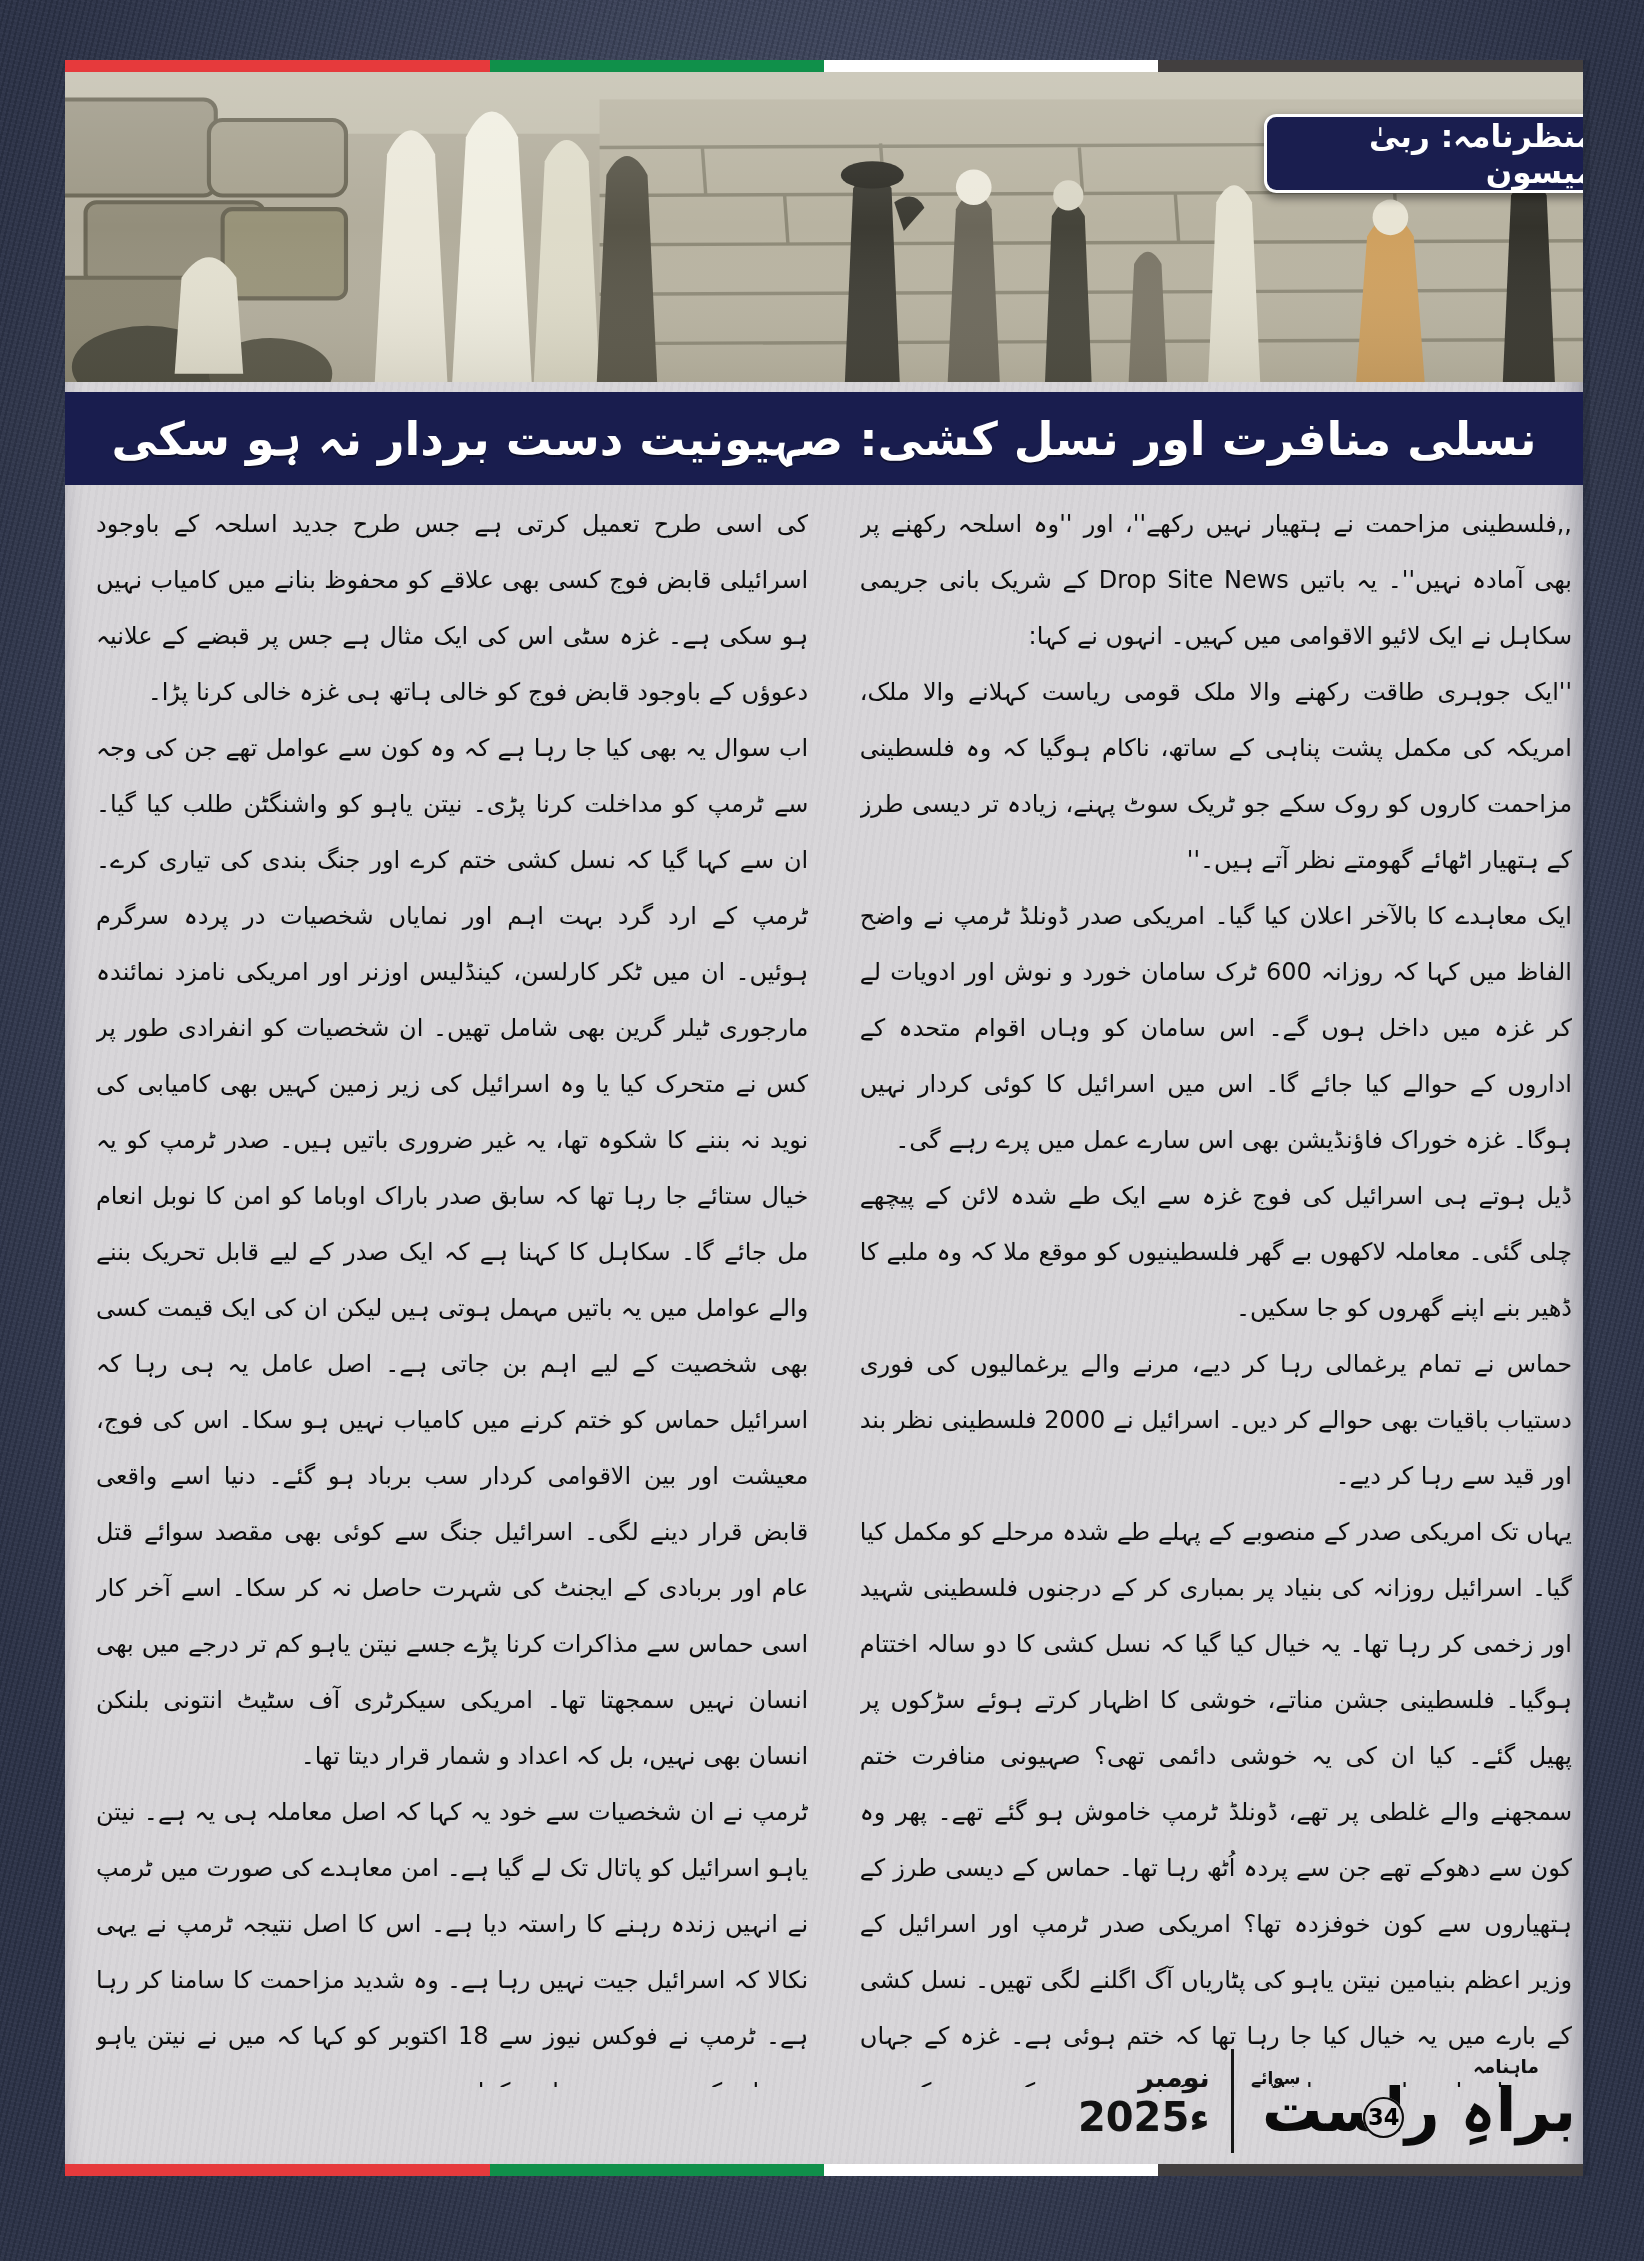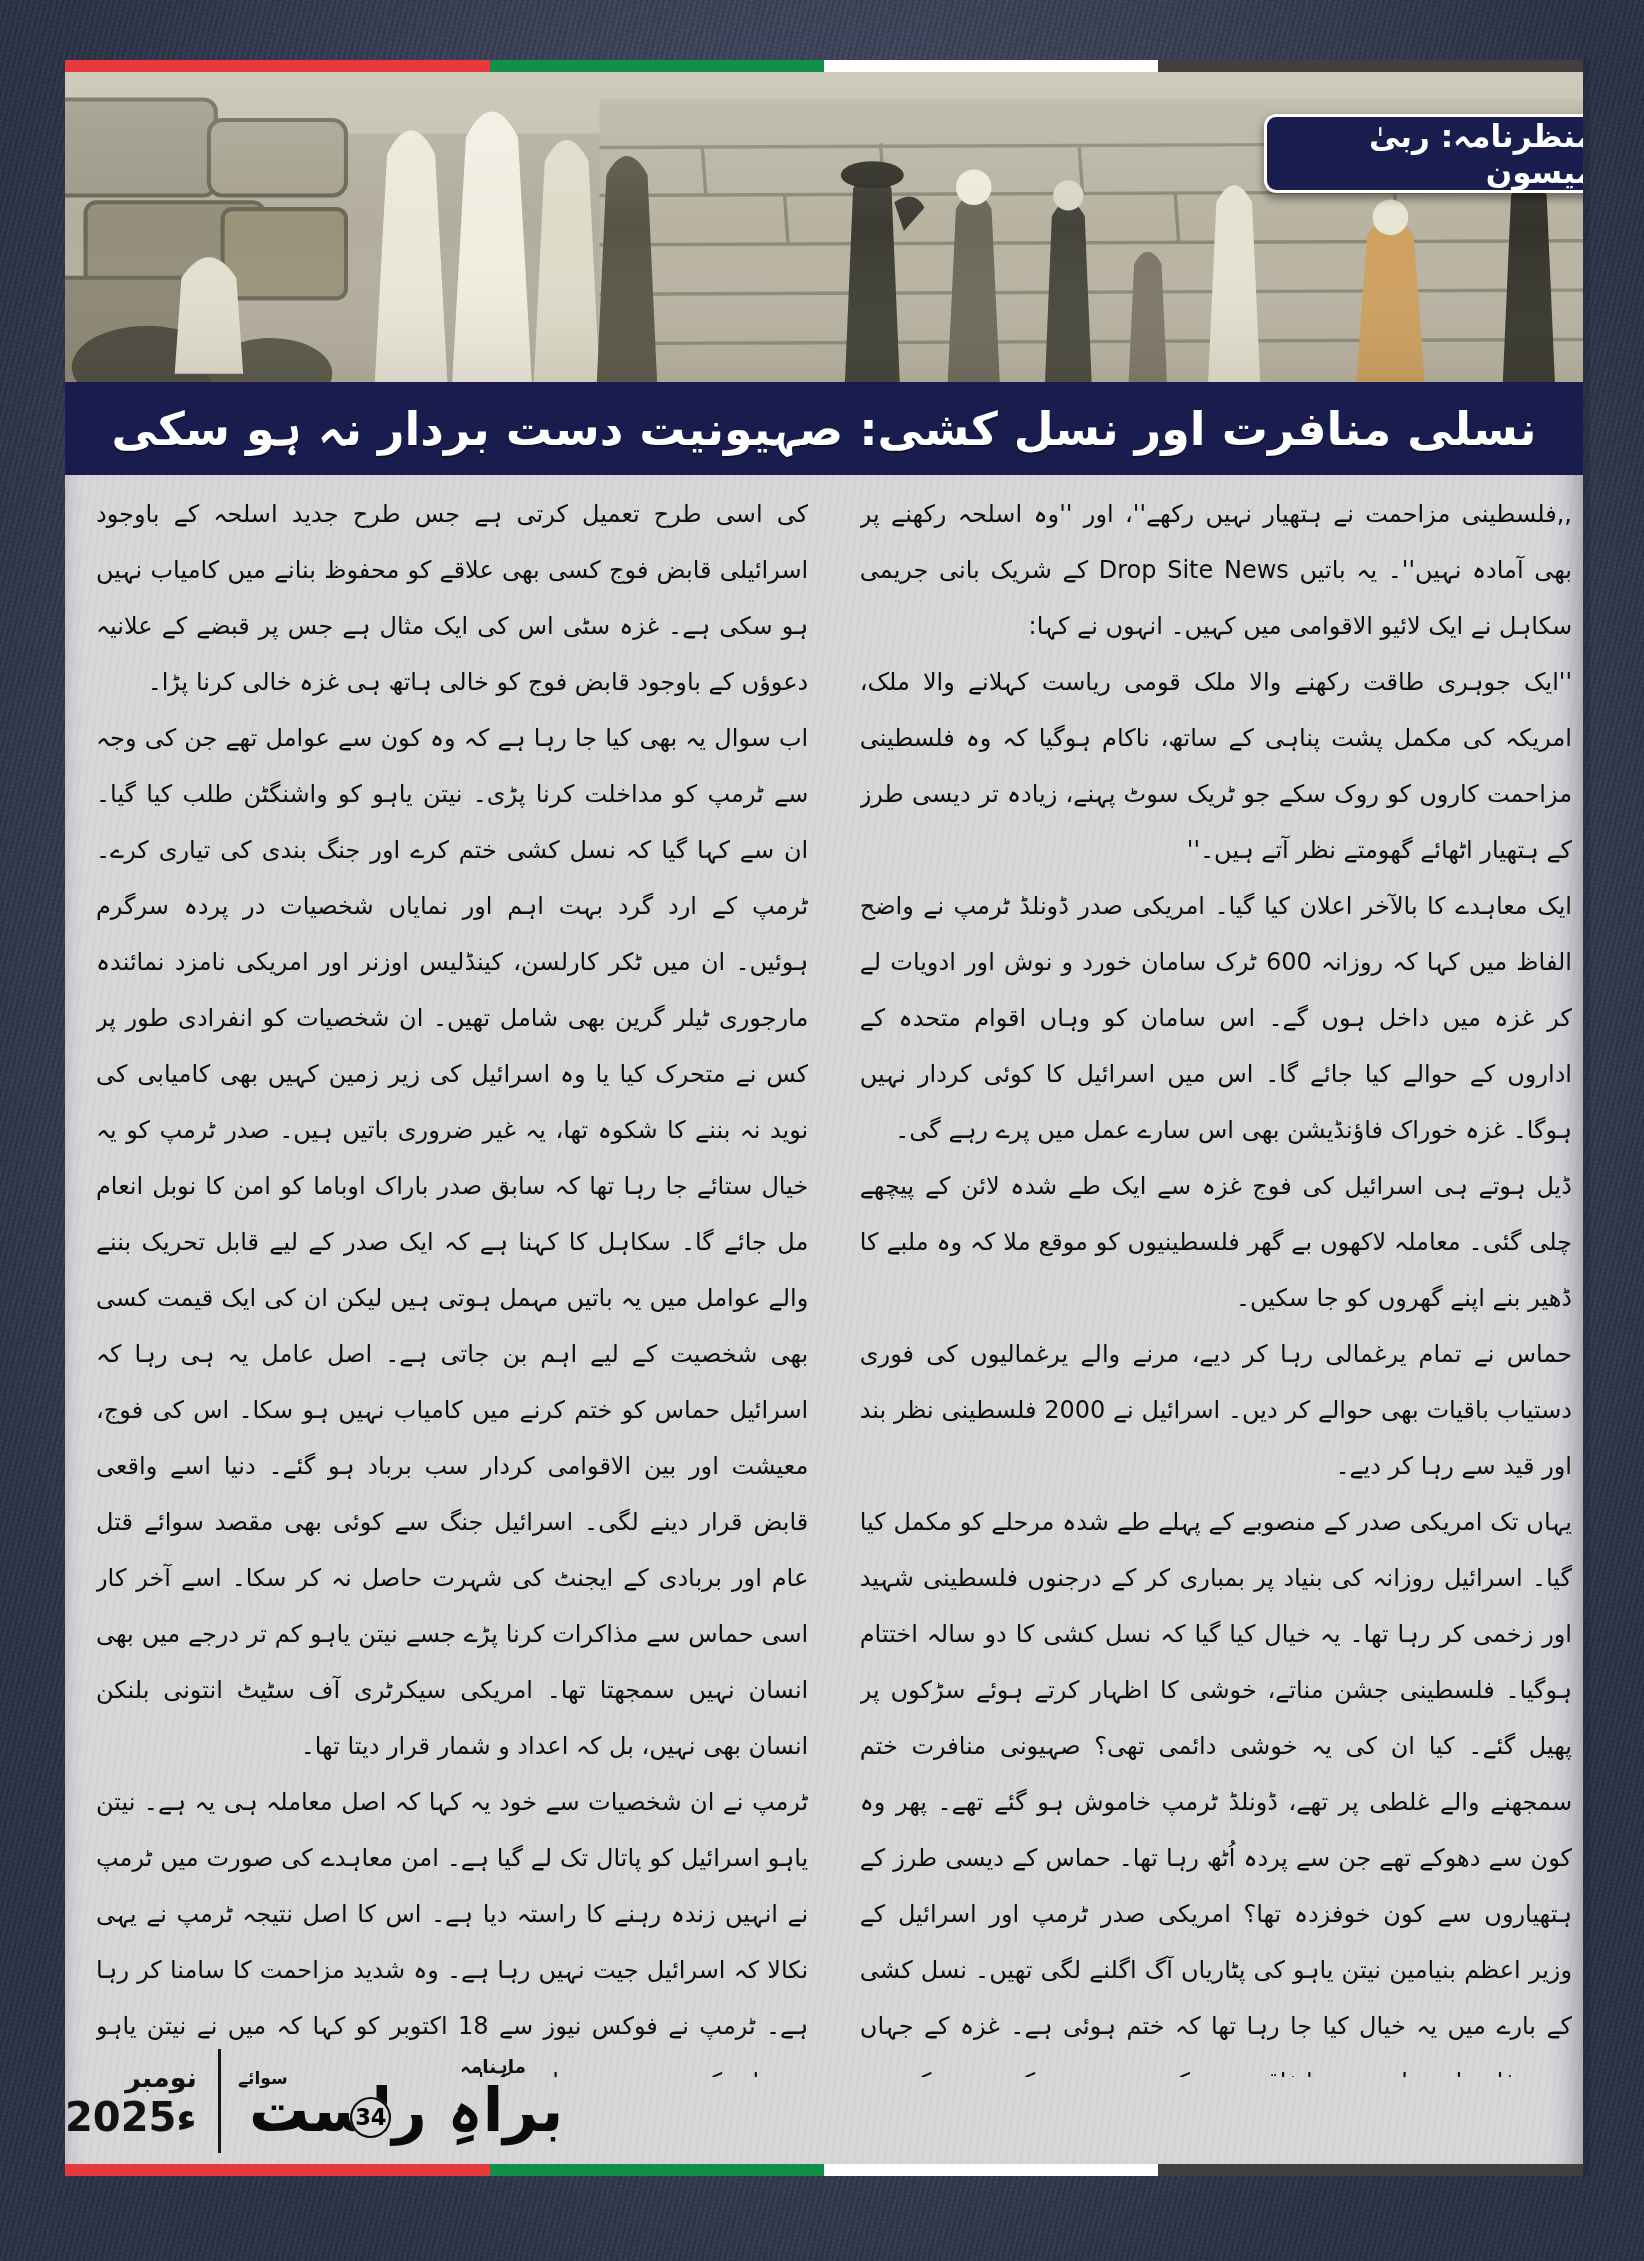--- a/index.html
+++ b/index.html
@@ -30,41 +30,41 @@
 
   .byline-box{
     position:absolute;top:42px;right:-15px;width:328px;height:73px;
     background:#1a1e4f;border:3.4px solid #ffffff;border-radius:12.3px;
     display:flex;align-items:center;justify-content:center;
     color:#ffffff;font-size:31px;font-weight:bold;direction:rtl;
     box-shadow:0 4.1px 9.6px rgba(0,0,0,0.45);z-index:5;
   }
 
   .headline-bar{
-    margin-top:0;height:93px;background:#191d4e;
+    margin-top:10px;height:93px;background:#191d4e;
     display:flex;align-items:center;justify-content:center;
     direction:rtl;
   }
   .headline-bar .headline{
     color:#ffffff;font-size:46px;font-weight:bold;letter-spacing:-0.7px;
     text-shadow:0 2.1px 0 rgba(0,0,0,0.4);white-space:nowrap;
   }
 
   .columns{
     direction:rtl;display:flex;gap:31.5px;padding:11px 11px 0 11px;
   }
   .col{
     width:calc(50% - 15.8px);height:1591px;overflow:hidden;
     font-size:24px;line-height:56px;text-align:justify;color:#0d0d0d;margin-left:20px;
   }
   .col p{margin:0;}
 
   .footer{
     position:absolute;left:0;bottom:23px;width:100%;
-    display:flex;align-items:center;justify-content:flex-start;gap:21px;direction:ltr;
+    display:flex;align-items:center;justify-content:flex-end;gap:21px;direction:ltr;
   }
   .date-block{text-align:right;color:#121212;line-height:1.15;}
   .date-month{font-size:27px;font-weight:bold;}
   .date-year{font-size:40px;font-weight:bold;}
   .footer-divider{width:3.4px;height:104px;background:#151515;}
   .logo{position:relative;padding:23px 6.9px 4.1px 6.9px;}
   .logo-title{font-size:60px;font-weight:bold;line-height:1;color:#0b0b0b;direction:rtl;letter-spacing:-2.1px;}
   .logo-monthly{position:absolute;top:-1.4px;right:44px;font-size:18.5px;font-weight:bold;color:#101010;}
   .logo-city{position:absolute;top:11px;left:-4.1px;font-size:17px;font-weight:bold;color:#101010;}
   .logo-badge{

